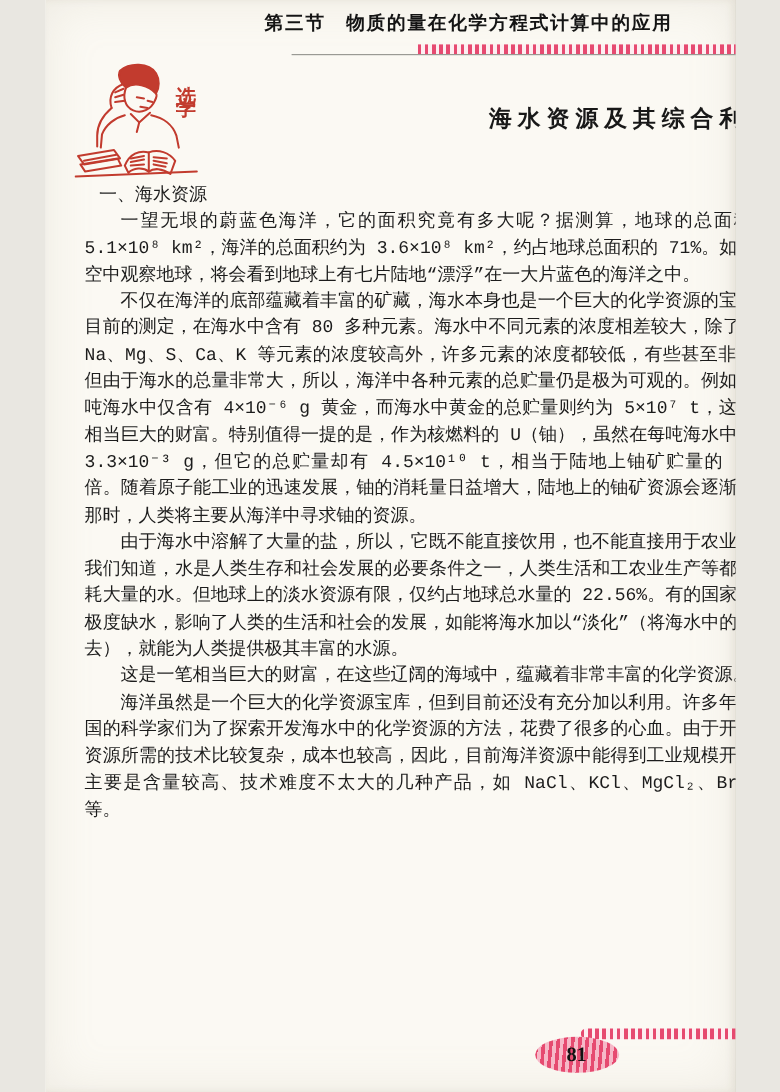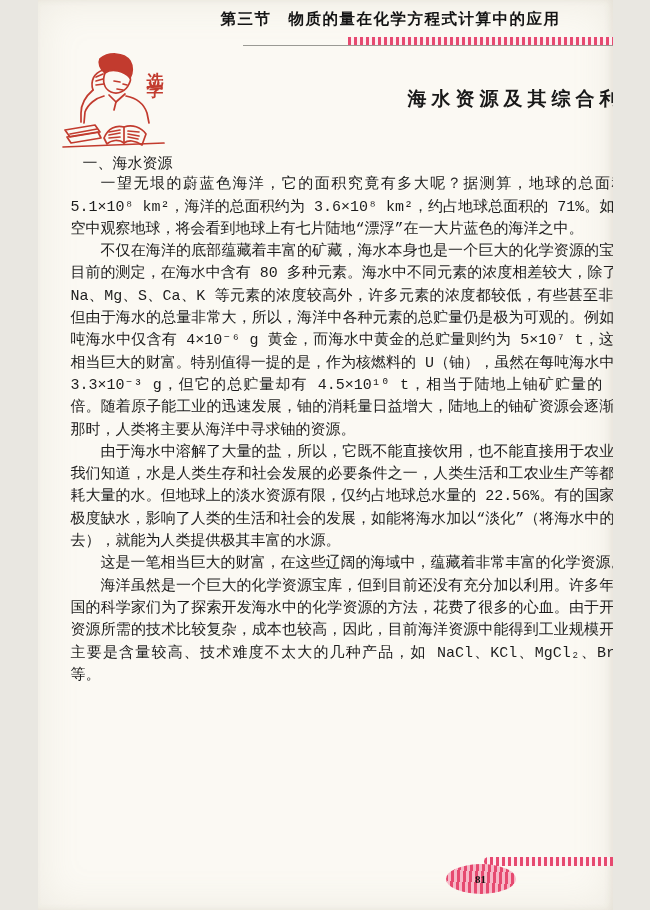--- a/index.html
+++ b/index.html
@@ -53,21 +53,21 @@
     background:repeating-linear-gradient(90deg,#e64a70 0 3px,#fdeef1 3px 6px);
     border-radius:5px 0 0 5px;
   }
   .page-number-badge {
     position:absolute; top:864px; left:408px; width:70px; height:30px;
     border-radius:50%;
     background:repeating-linear-gradient(95deg,#e64a70 0 3px,#f6b9c8 3px 6px);
     display:flex; align-items:center; justify-content:center;
   }
   .page-number-badge span {
-    font-size:11px; color:#111; font-weight:bold;
+    font-size:17px; color:#111; font-weight:bold;
     font-family:"Liberation Serif","DejaVu Serif",serif;
     background:transparent;
   }
 </style>
 </head>
 <body>
 
 <div class="page">
 
   <div class="chapter-title">第三节　物质的量在化学方程式计算中的应用</div>

